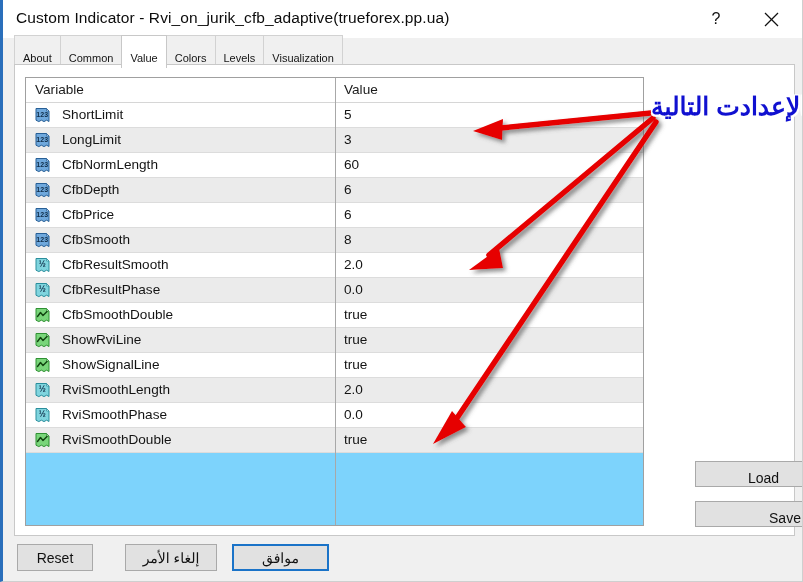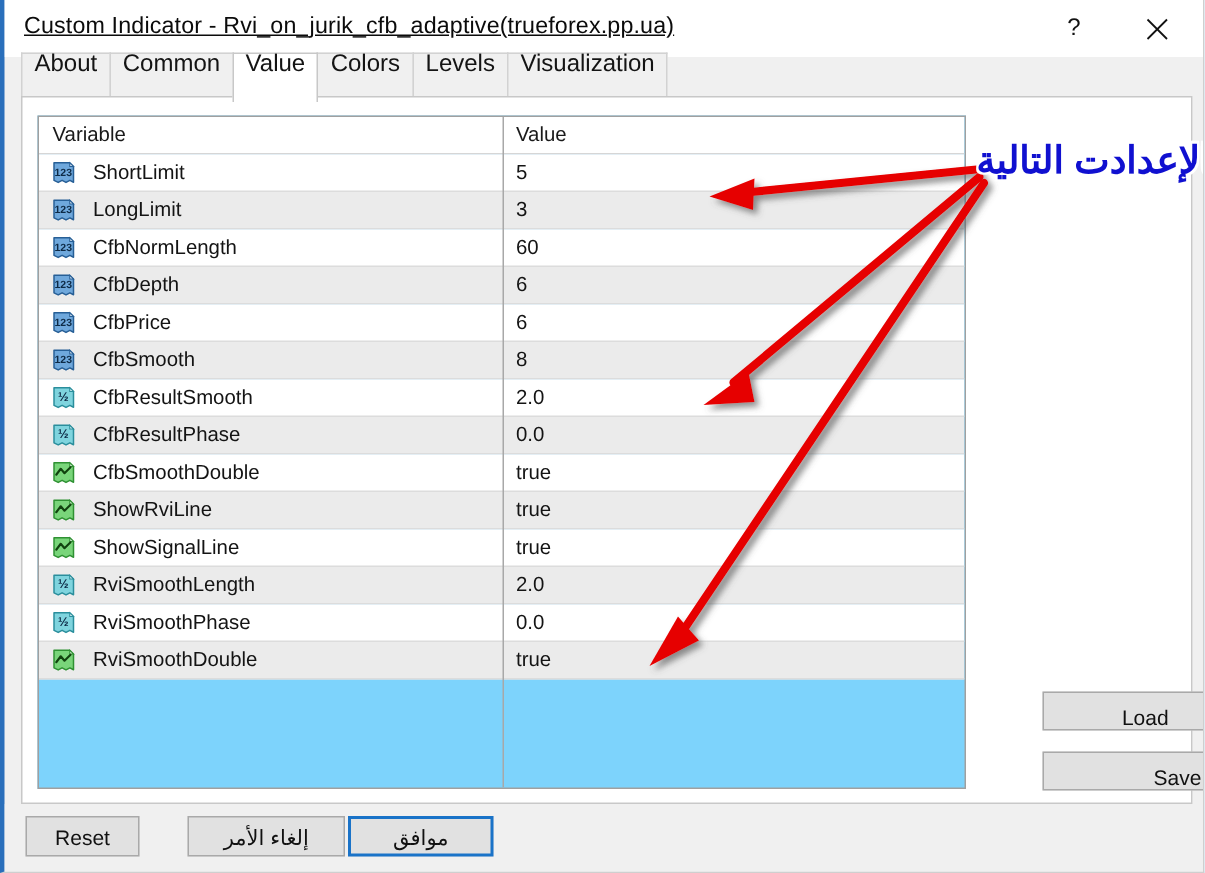--- a/index.html
+++ b/index.html
@@ -25,21 +25,20 @@
   #titlebar {
     position: absolute; left: 0; top: 0;
     width: 100%; height: 38px;
     background: #ffffff;
   }
   #title-text {
     position: absolute; left: 13px; top: 9px;
     font-size: 15.5px; color: #0b0b0b;
     white-space: nowrap;
     letter-spacing: 0.1px;
-    text-decoration: underline;
   }
   .titlebtn {
     position: absolute; top: 0; height: 38px; width: 46px;
     display: flex; align-items: center; justify-content: center;
     color: #111; background: transparent;
     font-size: 15px; line-height: 1;
     cursor: default;
   }
   #help-btn { right: 63px; font-size: 16px; }
   #close-btn { right: 8px; }
@@ -50,22 +49,22 @@
     position: absolute; left: 0; top: 38px;
     width: 100%; height: 30px;
   }
   #tabs {
     position: absolute; left: 11px; top: 4px;
     height: 26px; display: flex; align-items: flex-end;
   }
   .tab {
     height: 22px;
     padding: 16px 8px;
-    display: flex; align-items: flex-end;
-    font-size: 16px; color: #141414;
+    display: flex; align-items: flex-start;
+    font-size: 11px; color: #141414;
     background: #f0f0f0;
     border: 1px solid #d2d2d2;
     border-bottom: none;
     margin-right: -1px;
     white-space: nowrap;
     cursor: default;
   }
   .tab.active {
     height: 26px;
     background: #ffffff;
@@ -159,21 +158,21 @@
   .footbtn {
     position: absolute; top: 8px;
     height: 27px;
     background: #e1e1e1;
     border: 1px solid #a9a9a9;
     display: flex; align-items: center; justify-content: center;
     font-size: 14px; color: #111;
     cursor: default;
   }
   #reset-btn { left: 14px; width: 76px; }
-  #cancel-btn { left: 122px; width: 105px; }
+  #cancel-btn { left: 122px; width: 92px; }
   #ok-btn {
     left: 229px; width: 97px;
     border: 2px solid #1a73c8;
     background: #e1e1e1;
   }
 
   
   #overlay {
     position: absolute; left: 0; top: 0;
     width: 803px; height: 582px;

